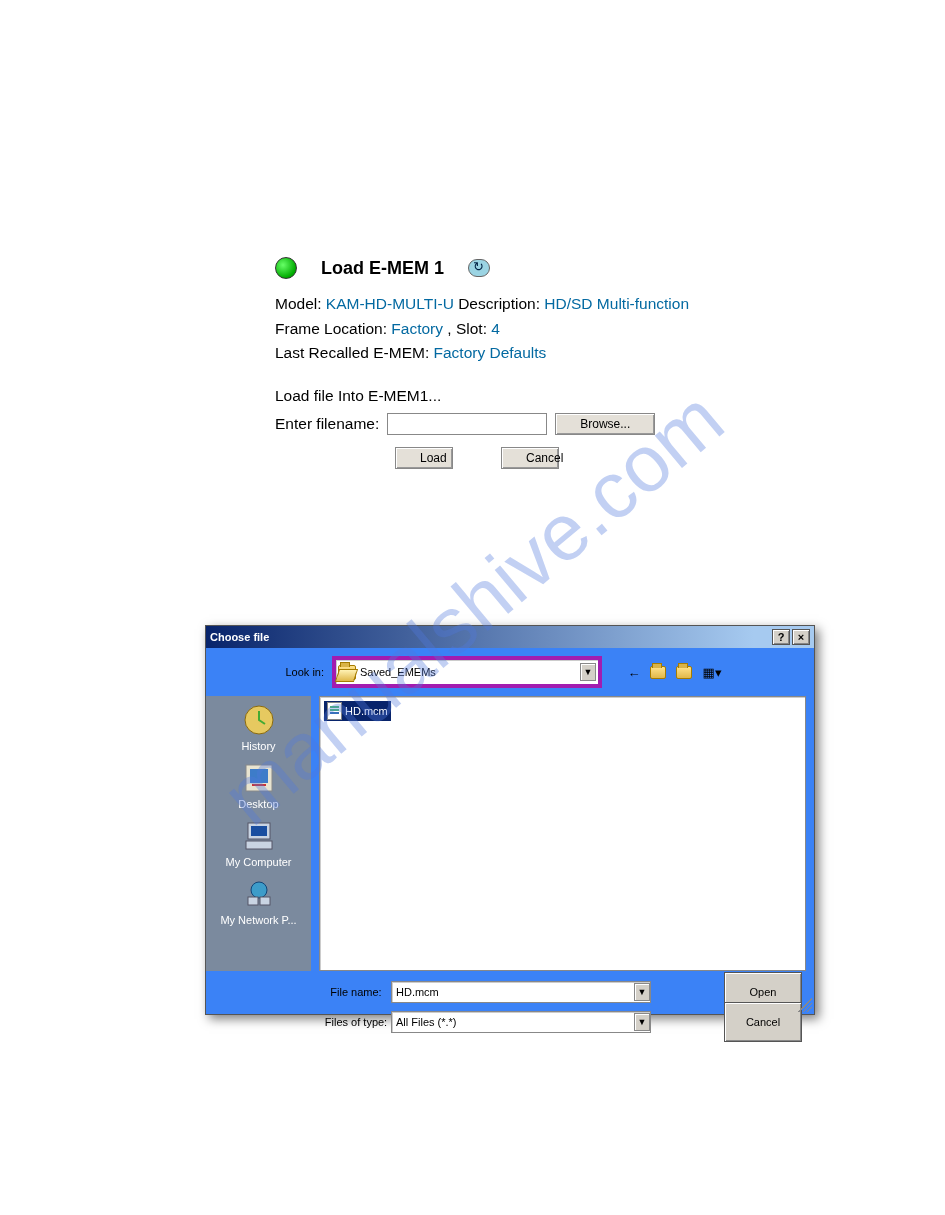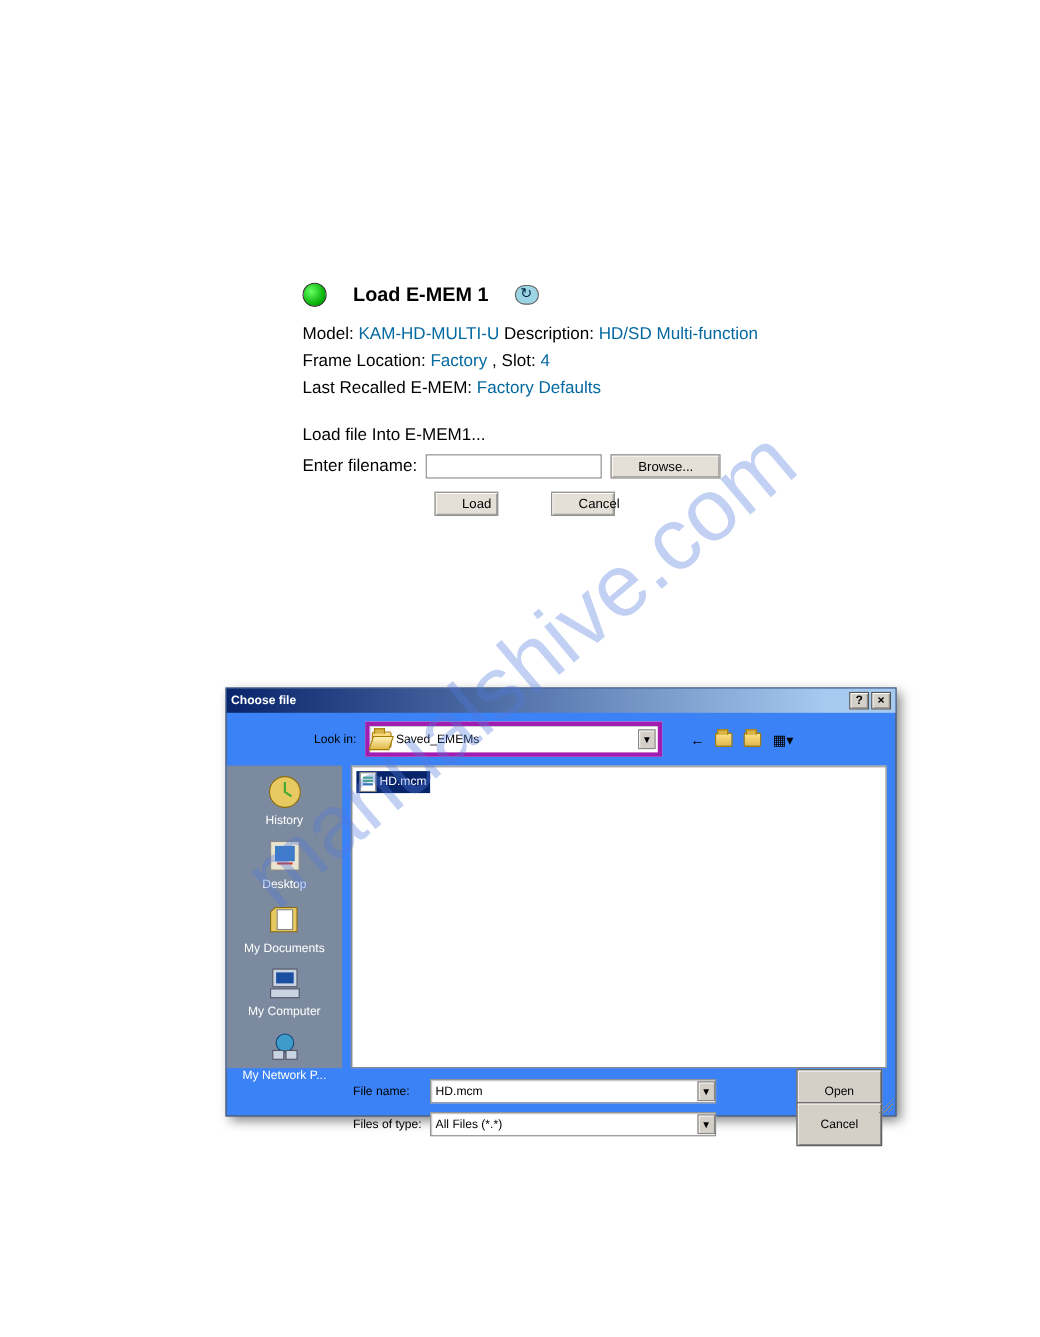--- a/index.html
+++ b/index.html
@@ -207,21 +207,21 @@
   background: #4a6; box-shadow: 0 3px 0 #4a6, 0 6px 0 #36a;
 }
 
 .bottom-rows {
   display: grid;
   grid-template-columns: 105px 80px 260px 20px 1fr 78px 12px;
   grid-template-rows: 30px 30px;
   align-items: center;
   padding-top: 6px;
 }
-.bottom-rows .lbl { text-align: left; padding-left: 10px; }
+.bottom-rows .lbl { text-align: center; padding-left: 10px; }
 .bottom-rows .dd2 {
   display: flex; height: 22px; background: #fff;
   border: 1px solid #888; box-shadow: inset 1px 1px 0 #ccc;
   align-items: center; padding-left: 4px;
 }
 .dd2 .dd-label { flex: 1; }
 .std-btn {
   height: 40px;
   background: #d4d0c8;
   border: 1px solid #555;
@@ -313,29 +313,20 @@
               <rect x="4" y="4" width="26" height="26" fill="#e8e4d0" stroke="#888"></rect>
               <rect x="8" y="8" width="18" height="14" fill="#3d7cc9"></rect>
               <path d="M10 24l14 0" stroke="#c33" stroke-width="2"></path>
             </svg>
         </span>
         <span>Desktop</span>
       </div>
       <div class="side-item">
         <span class="side-icon">
           <svg width="34" height="34" viewBox="0 0 34 34">
-              <path d="M4 10l4-4h20v22H4z" fill="#e6c960" stroke="#8a6a10"></path>
-              <rect x="10" y="8" width="14" height="18" fill="#fff" stroke="#888"></rect>
-            </svg>
-        </span>
-        <span>My Documents</span>
-      </div>
-      <div class="side-item">
-        <span class="side-icon">
-          <svg width="34" height="34" viewBox="0 0 34 34">
               <rect x="6" y="4" width="22" height="16" fill="#c9d4e3" stroke="#556"></rect>
               <rect x="9" y="7" width="16" height="10" fill="#1a4ea0"></rect>
               <rect x="4" y="22" width="26" height="8" fill="#c9d4e3" stroke="#556"></rect>
             </svg>
         </span>
         <span>My Computer</span>
       </div>
       <div class="side-item">
         <span class="side-icon">
           <svg width="34" height="34" viewBox="0 0 34 34">

